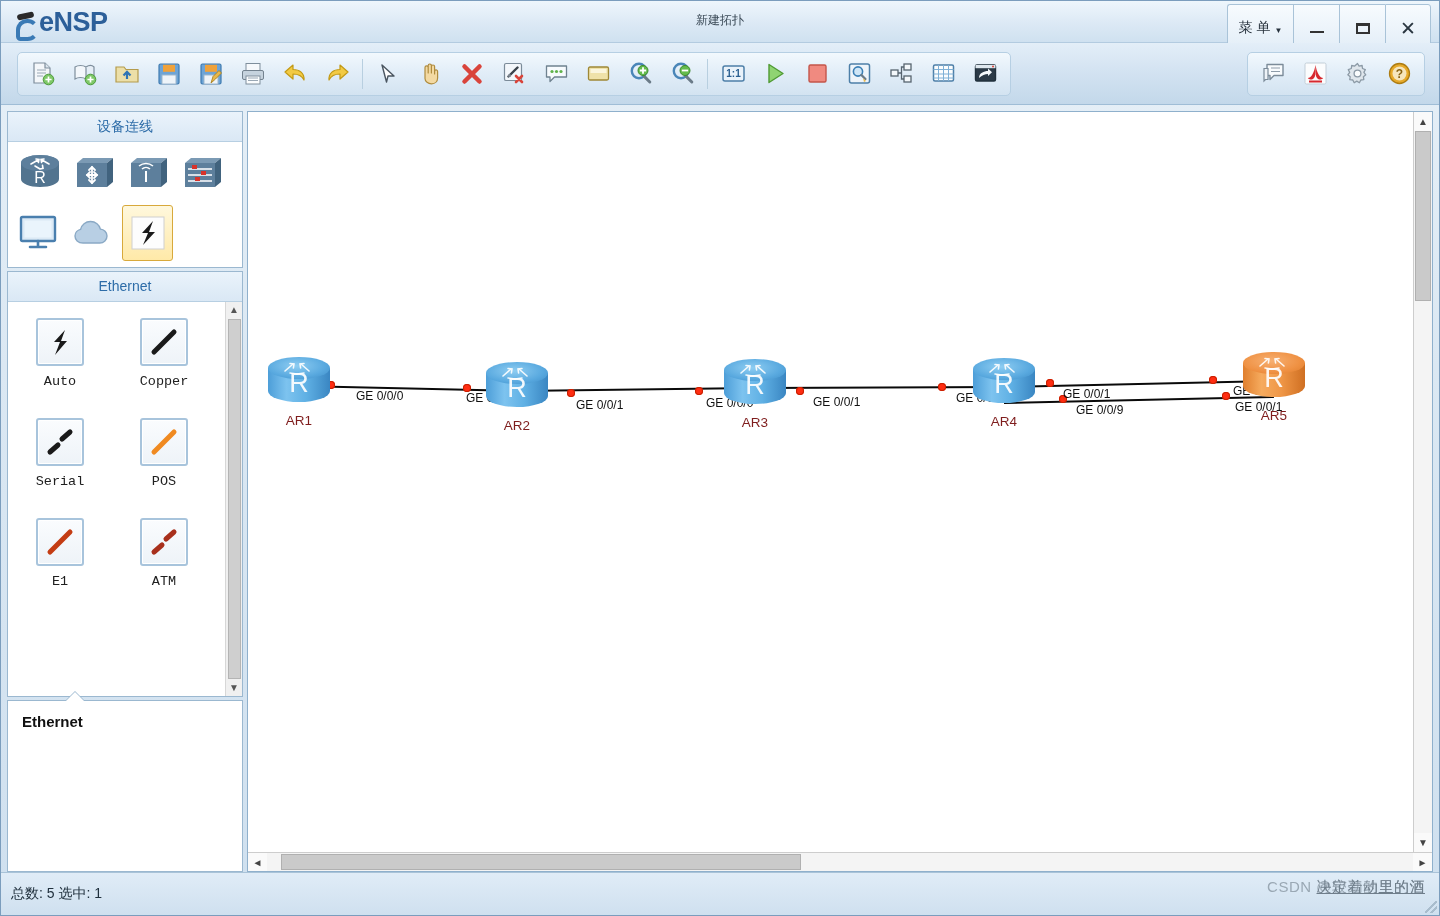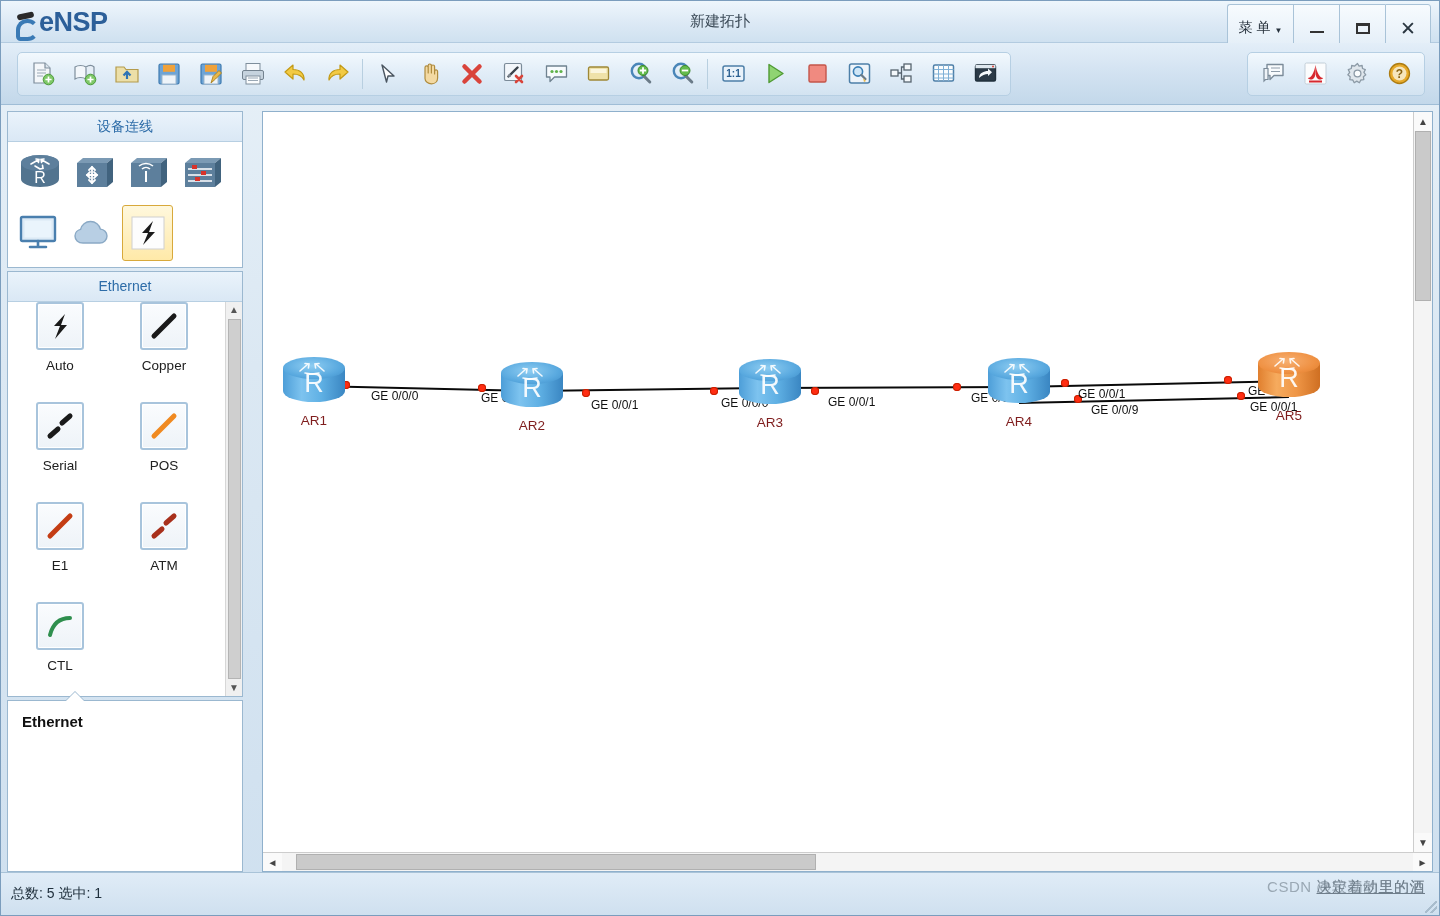--- a/index.html
+++ b/index.html
@@ -18,21 +18,21 @@
   }
 
   
   .titlebar {
     height:42px; position:relative; flex:0 0 42px;
     background:linear-gradient(180deg,#eef6fc 0%, #dce9f5 55%, #cfe1f0 100%);
     border-bottom:1px solid #b3cbe0;
   }
   .title-text {
     position:absolute; left:0; right:0; top:11px;
-    text-align:center; font-size:15px; color:#3b4a57;
+    text-align:center; font-size:12px; color:#3b4a57;
   }
   .winbtns { position:absolute; right:8px; top:3px; display:flex; align-items:stretch; height:48px; }
   .menu-btn {
     min-width:66px; padding:0 9px; display:flex; align-items:center; justify-content:center;
     font-size:14px; color:#27323d;
     background:linear-gradient(180deg,#f7fbfe,#e2edf7);
     border:1px solid #a9c3d8; border-right:none;
     border-radius:3px 0 0 3px;
   }
   .menu-btn .caret { font-size:8px; margin-left:4px; position:relative; top:2px; }
@@ -79,21 +79,21 @@
   }
   .tbgroup.left { margin-left:16px; }
   .tbgroup.right { position:absolute; right:14px; }
   .tbtn {
     width:42px; height:38px; display:flex; align-items:center; justify-content:center;
     border-radius:3px; position:relative;
   }
   .tbsep { width:1px; height:30px; background:#b8cfe0; margin:0 4px; }
 
   
-  .main { flex:1; display:flex; min-height:0; padding:6px 6px 0 6px; gap:19px;}
+  .main { flex:1; display:flex; min-height:0; padding:6px 6px 0 6px; gap:4px;}
 
   
   .leftcol { width:236px; display:flex; flex-direction:column; gap:3px;}
   .panel {
     background:#fff; border:1px solid #9bb8d0;
   }
   .panel-hdr {
     height:30px; line-height:29px; text-align:center; font-size:14px; color:#2d6ca8;
     background:linear-gradient(180deg,#eaf3fb 0%,#dae8f5 100%);
     border-bottom:1px solid #b7cfe2;
@@ -108,22 +108,23 @@
   .devcell.selected {
     background:linear-gradient(180deg,#fff8dd 0%,#ffe9a8 100%);
     border:1px solid #d8a93b;
   }
 
   .linkpanel { flex:1; display:flex; flex-direction:column; min-height:0; }
   .linkbody {
     flex:1; background:#fff; position:relative; overflow:hidden; display:flex;
   }
   .linkgrid {
-    flex:1; padding:0 0 0 0; display:flex; flex-wrap:wrap;
+    flex:1; padding:16px 0 0 0; display:flex; flex-wrap:wrap;
     align-content:flex-start;
+    font-family:Liberation Mono, monospace;
   }
   .linkcell { width:104px; height:100px; display:flex; flex-direction:column; align-items:center;}
   .linkicon {
     width:48px; height:48px; background:linear-gradient(180deg,#fafcfe,#eef3f8);
     border:2px solid #a8c4dc; border-radius:3px;
     display:flex; align-items:center; justify-content:center;
     box-shadow:inset 0 0 0 1px #fff;
   }
   .linklabel { font-size:13.5px; color:#202020; margin-top:8px; }
   .vscroll-lite {
@@ -644,28 +645,20 @@
             <div class="linkcell">
               <div class="linkicon">
                 <svg width="32" height="32" viewBox="0 0 32 32">
                   <path d="M6 26l8-7" stroke="#a8301c" stroke-width="5" stroke-linecap="round"></path>
                   <path d="M18 13l8-7" stroke="#a8301c" stroke-width="5" stroke-linecap="round"></path>
                 </svg>
               </div>
               <div class="linklabel">ATM</div>
             </div>
 
-            <div class="linkcell">
-              <div class="linkicon">
-                <svg width="32" height="32" viewBox="0 0 32 32">
-                  <path d="M6 25C9 13 16 8 26 8" stroke="#2f8f4e" stroke-width="4" fill="none" stroke-linecap="round"></path>
-                </svg>
-              </div>
-              <div class="linklabel">CTL</div>
-            </div>
 
           </div>
           <div class="vscroll-lite">
             <div class="arw">▲</div>
             <div class="thumb"></div>
             <div class="arw">▼</div>
           </div>
         </div>
       </div>
 

